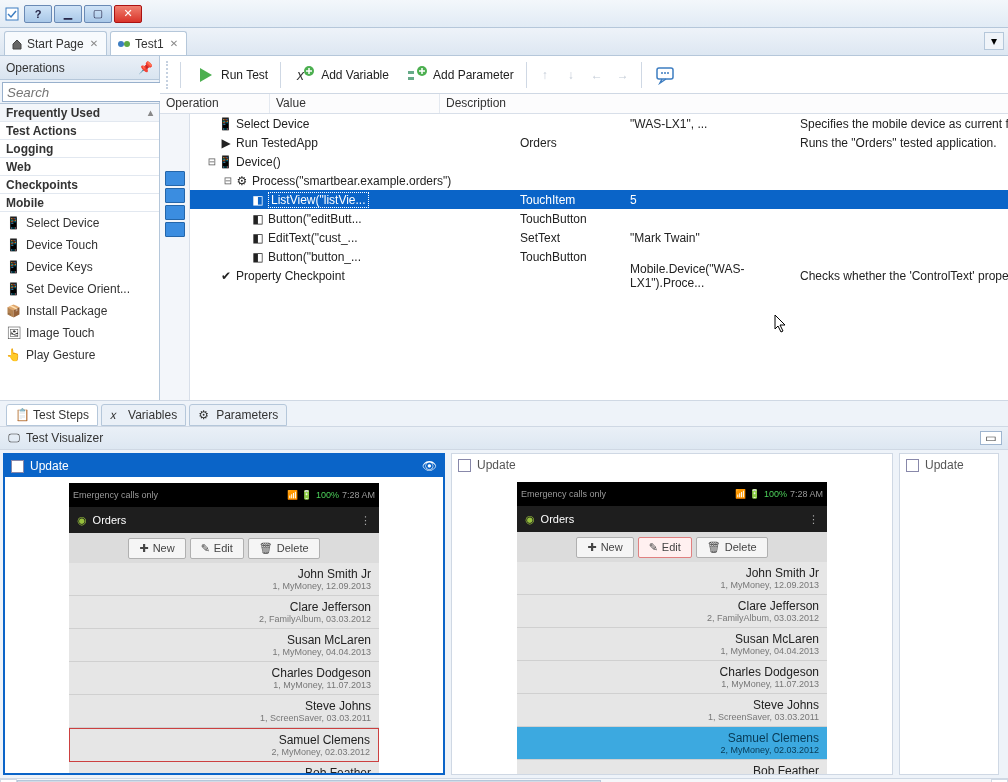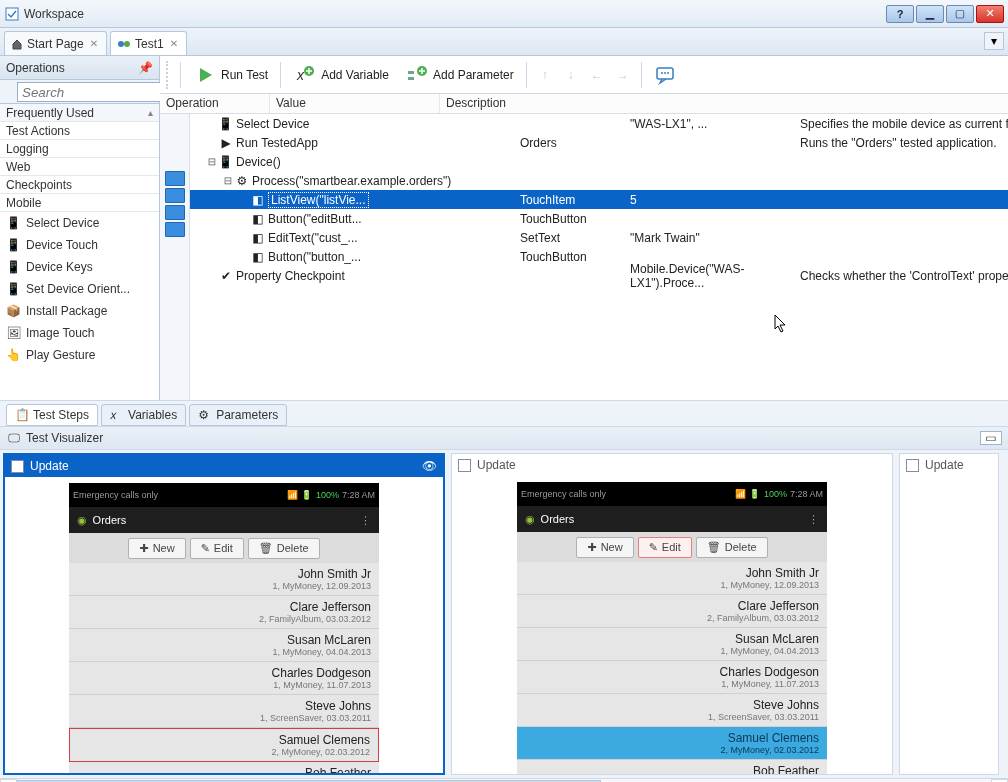--- a/index.html
+++ b/index.html
@@ -22,24 +22,24 @@
 .tabchevron { position:absolute; right:4px; top:4px; width:20px; height:18px; border:1px solid #b5c7da; background:#f0f4f9; display:flex;align-items:center;justify-content:center; cursor:pointer;}
 
 
 .mainrow { display:flex; height: 344px; }
 
 
 .opspanel { width: 160px; background:#eef3f9; border-right:1px solid #b5c7da; display:flex; flex-direction:column; }
 .opshdr { height: 24px; background: linear-gradient(#eaf0f7,#d9e4f0); border-bottom:1px solid #b5c7da; display:flex; align-items:center; padding:0 6px; font-weight:normal; color:#333;}
 .opshdr .pin { margin-left:auto; color:#55719a; cursor:pointer; }
 .opssearch { height:24px; padding:2px; display:flex; border-bottom:1px solid #b5c7da;}
-.opssearch input { flex:1; height:20px; border:1px solid #98b0cc; padding:0 4px; font-style:italic; color:#888; background:#fff;margin-left:15px; }
+.opssearch input { flex:1; height:20px; border:1px solid #98b0cc; padding:0 4px; font-style:italic; color:#888; background:#fff; }
 .opssearch .sbtn { width:22px; height:20px; border:1px solid #98b0cc; border-left:none; background:#f0f4f9; display:flex;align-items:center;justify-content:center; cursor:pointer; color:#2a5a9c;}
 .opslist { flex:1; overflow:hidden; background:#fff; }
-.opcat { height:18px; padding:2px 6px; border-bottom:1px solid #e2e8f0; color:#333; cursor:pointer; display:flex; align-items:center;}
+.opcat { height:18px; padding:2px 6px; border-bottom:1px solid #e2e8f0; color:#333; cursor:pointer; display:flex; align-items:center;font-weight:bold;}
 .opcat.sel { background:#f3f6fa; }
 .opcat .car { margin-left:auto; color:#888; font-size:10px;}
 .opitem { height:22px; padding:2px 6px; display:flex; align-items:center; gap:4px; color:#333; cursor:pointer; }
 .opitem .oi { width:16px; height:16px; display:inline-flex;align-items:center;justify-content:center; }
 
 
 .testarea { flex:1; display:flex; flex-direction:column; background:#fff; }
 .toolbar { height:38px; background:#fff; border-bottom:1px solid #cfd8e4; display:flex; align-items:center; padding:0 6px; gap:8px;}
 .tbgrip { width:6px; height:28px; border-left:2px dotted #c5d1e0; }
 .tbbtn { display:flex; align-items:center; gap:4px; padding:2px 4px; cursor:pointer; color:#222; border-radius:3px;}
@@ -122,21 +122,20 @@
 </head>
 <body>
 
 <div class="titlebar">
   <span class="icon">
     <svg width="14" height="14">
         <rect x="1" y="1" width="12" height="12" fill="#fff" stroke="#3d7dc1"></rect>
         <path d="M3 7l3 3 5-6" stroke="#3d7dc1" fill="none" stroke-width="1.5"></path>
       </svg>
   </span>
-  <span class="title">Workspace</span>
   <div class="winbtns">
     <div class="winbtn q">?</div>
     <div class="winbtn">▁</div>
     <div class="winbtn">▢</div>
     <div class="winbtn close">✕</div>
   </div>
 </div>
 
 <div class="tabrow">
   <div class="pagetab">

